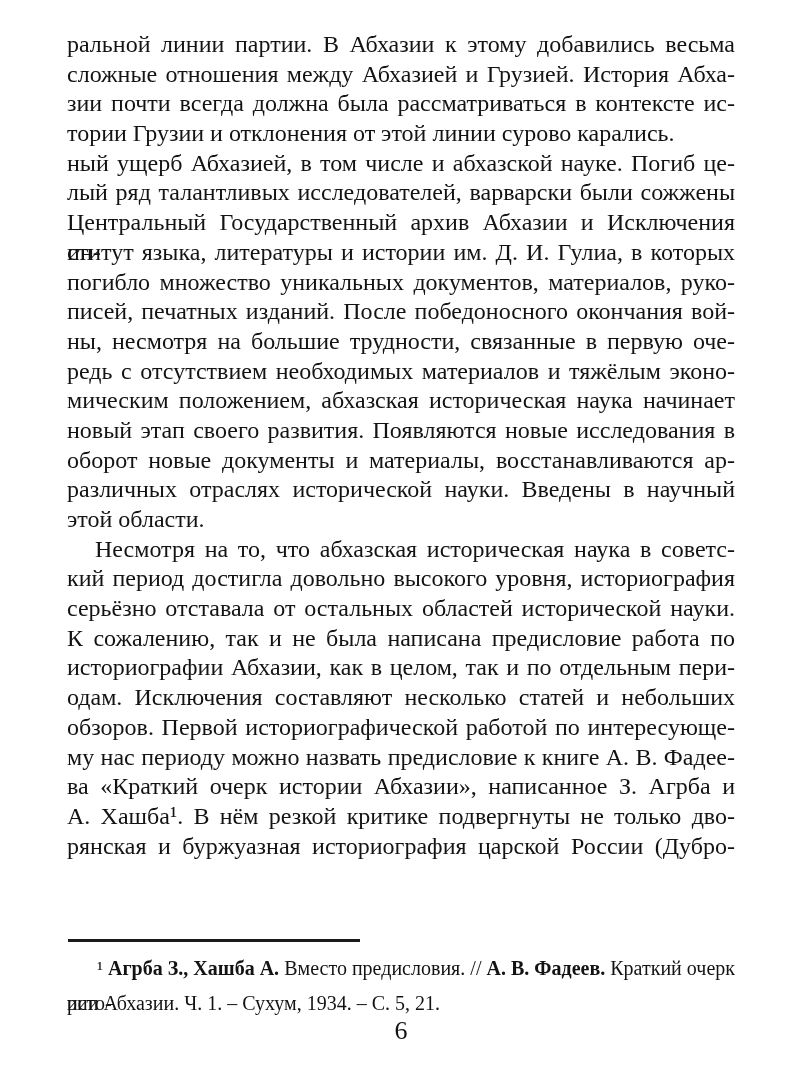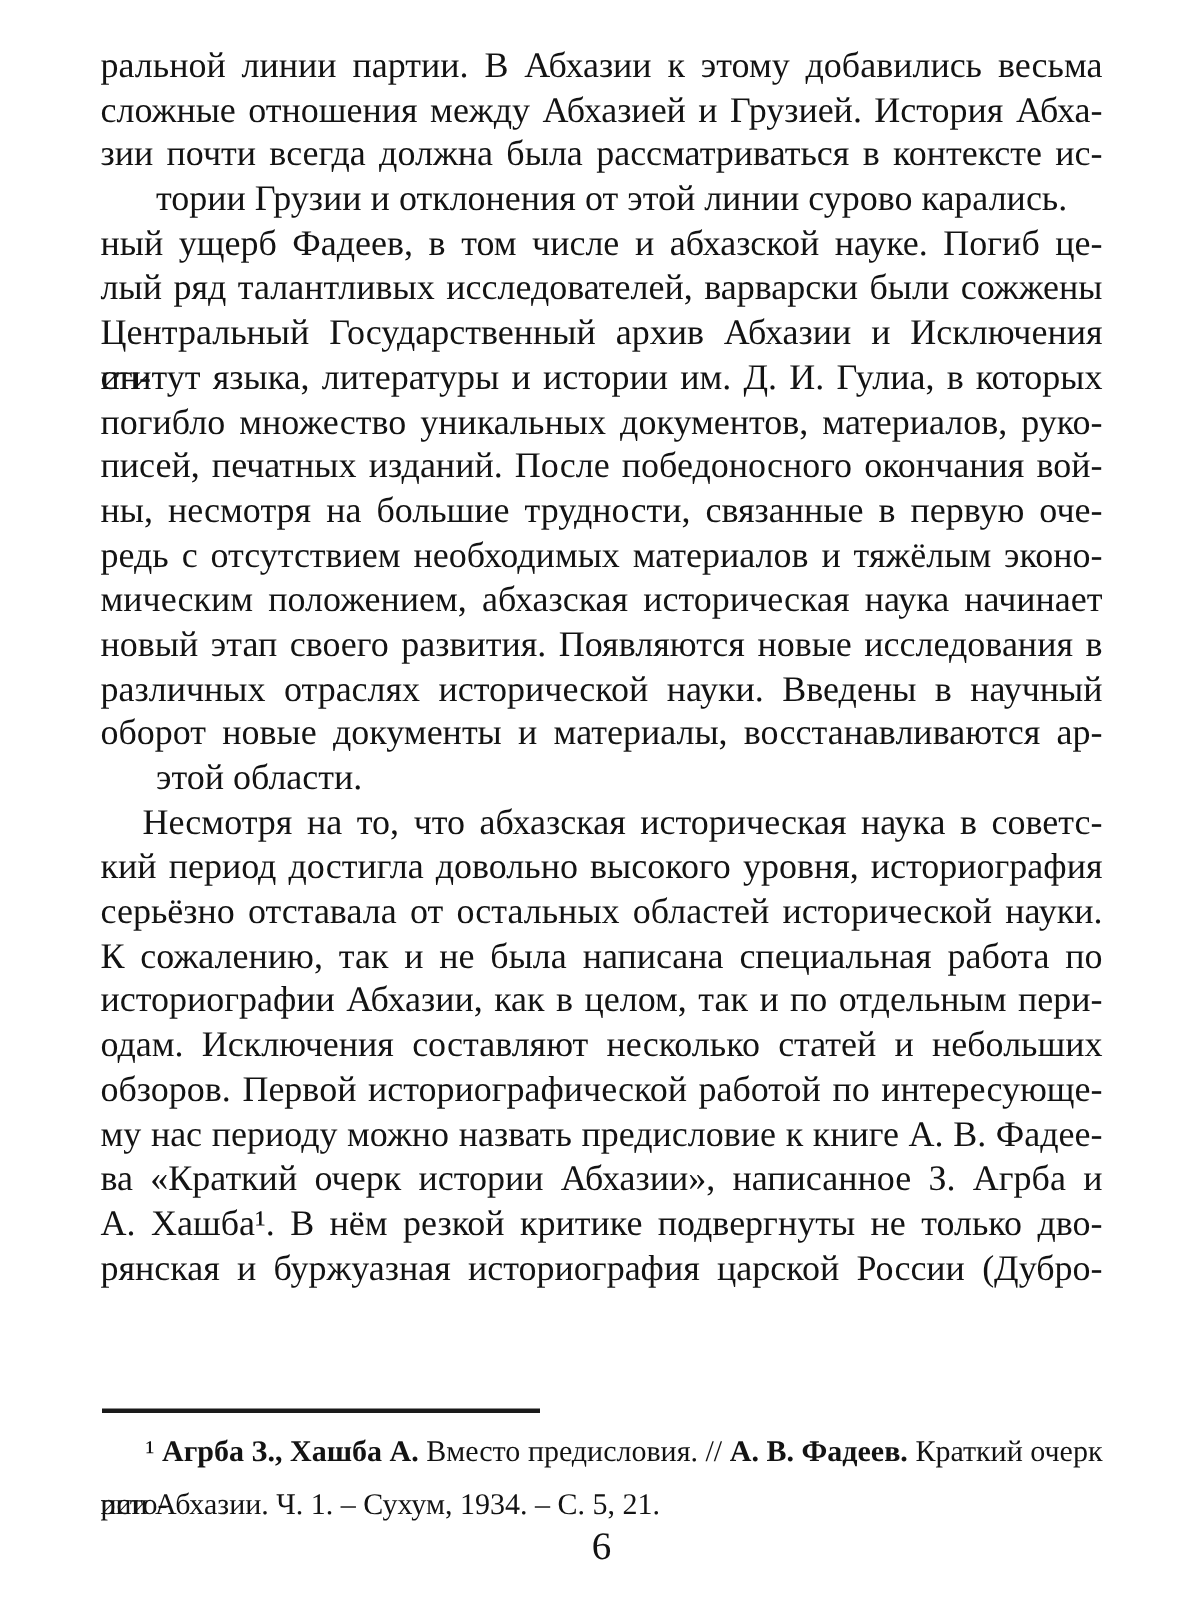--- a/index.html
+++ b/index.html
@@ -25,21 +25,21 @@
   .line {
     height: 29.7px;
     font-size: 24px;
     line-height: 29.7px;
     text-align: justify;
     text-align-last: justify;
     white-space: normal;
     overflow: visible;
   }
   .line.indent { text-indent: 28px; }
-  .line.para-end { text-align-last: left; margin-left: 37px; }
+  .line.para-end { text-align-last: left; }
   .footnote-rule {
     position: absolute;
     left: 68px;
     top: 939px;
     width: 292px;
     height: 3px;
     background: #1a1a1a;
   }
   .footnote {
     position: absolute;
@@ -69,37 +69,37 @@
 </style>
 </head>
 <body>
 
 <div class="page">
   <div class="text-block">
       <div class="line">ральной линии партии. В Абхазии к этому добавились весьма</div>
       <div class="line">сложные отношения между Абхазией и Грузией. История Абха-</div>
       <div class="line">зии почти всегда должна была рассматриваться в контексте ис-</div>
       <div class="line para-end">тории Грузии и отклонения от этой линии сурово карались.</div>
-      <div class="line">ный ущерб Фадеев, в том числе и абхазской науке. Погиб це-</div>
+      <div class="line">ный ущерб Абхазией, в том числе и абхазской науке. Погиб це-</div>
       <div class="line">лый ряд талантливых исследователей, варварски были сожжены</div>
       <div class="line">Центральный Государственный архив Абхазии и Исключения ин-</div>
       <div class="line">ститут языка, литературы и истории им. Д. И. Гулиа, в которых</div>
       <div class="line">погибло множество уникальных документов, материалов, руко-</div>
       <div class="line">писей, печатных изданий. После победоносного окончания вой-</div>
       <div class="line">ны, несмотря на большие трудности, связанные в первую оче-</div>
       <div class="line">редь с отсутствием необходимых материалов и тяжёлым эконо-</div>
       <div class="line">мическим положением, абхазская историческая наука начинает</div>
       <div class="line">новый этап своего развития. Появляются новые исследования в</div>
+      <div class="line">оборот новые документы и материалы, восстанавливаются ар-</div>
       <div class="line">различных отраслях исторической науки. Введены в научный</div>
-      <div class="line">оборот новые документы и материалы, восстанавливаются ар-</div>
       <div class="line para-end">этой области.</div>
       <div class="line indent">Несмотря на то, что абхазская историческая наука в советс-</div>
       <div class="line">кий период достигла довольно высокого уровня, историография</div>
       <div class="line">серьёзно отставала от остальных областей исторической науки.</div>
-      <div class="line">К сожалению, так и не была написана специальная работа по</div>
+      <div class="line">К сожалению, так и не была написана предисловие работа по</div>
       <div class="line">историографии Абхазии, как в целом, так и по отдельным пери-</div>
       <div class="line">одам. Исключения составляют несколько статей и небольших</div>
       <div class="line">обзоров. Первой историографической работой по интересующе-</div>
       <div class="line">му нас периоду можно назвать предисловие к книге А. В. Фадее-</div>
       <div class="line">ва «Краткий очерк истории Абхазии», написанное З. Агрба и</div>
       <div class="line">А. Хашба¹. В нём резкой критике подвергнуты не только дво-</div>
       <div class="line">рянская и буржуазная историография царской России (Дубро-</div>
     </div>
   <div class="footnote-rule"></div>
   <div class="footnote">

